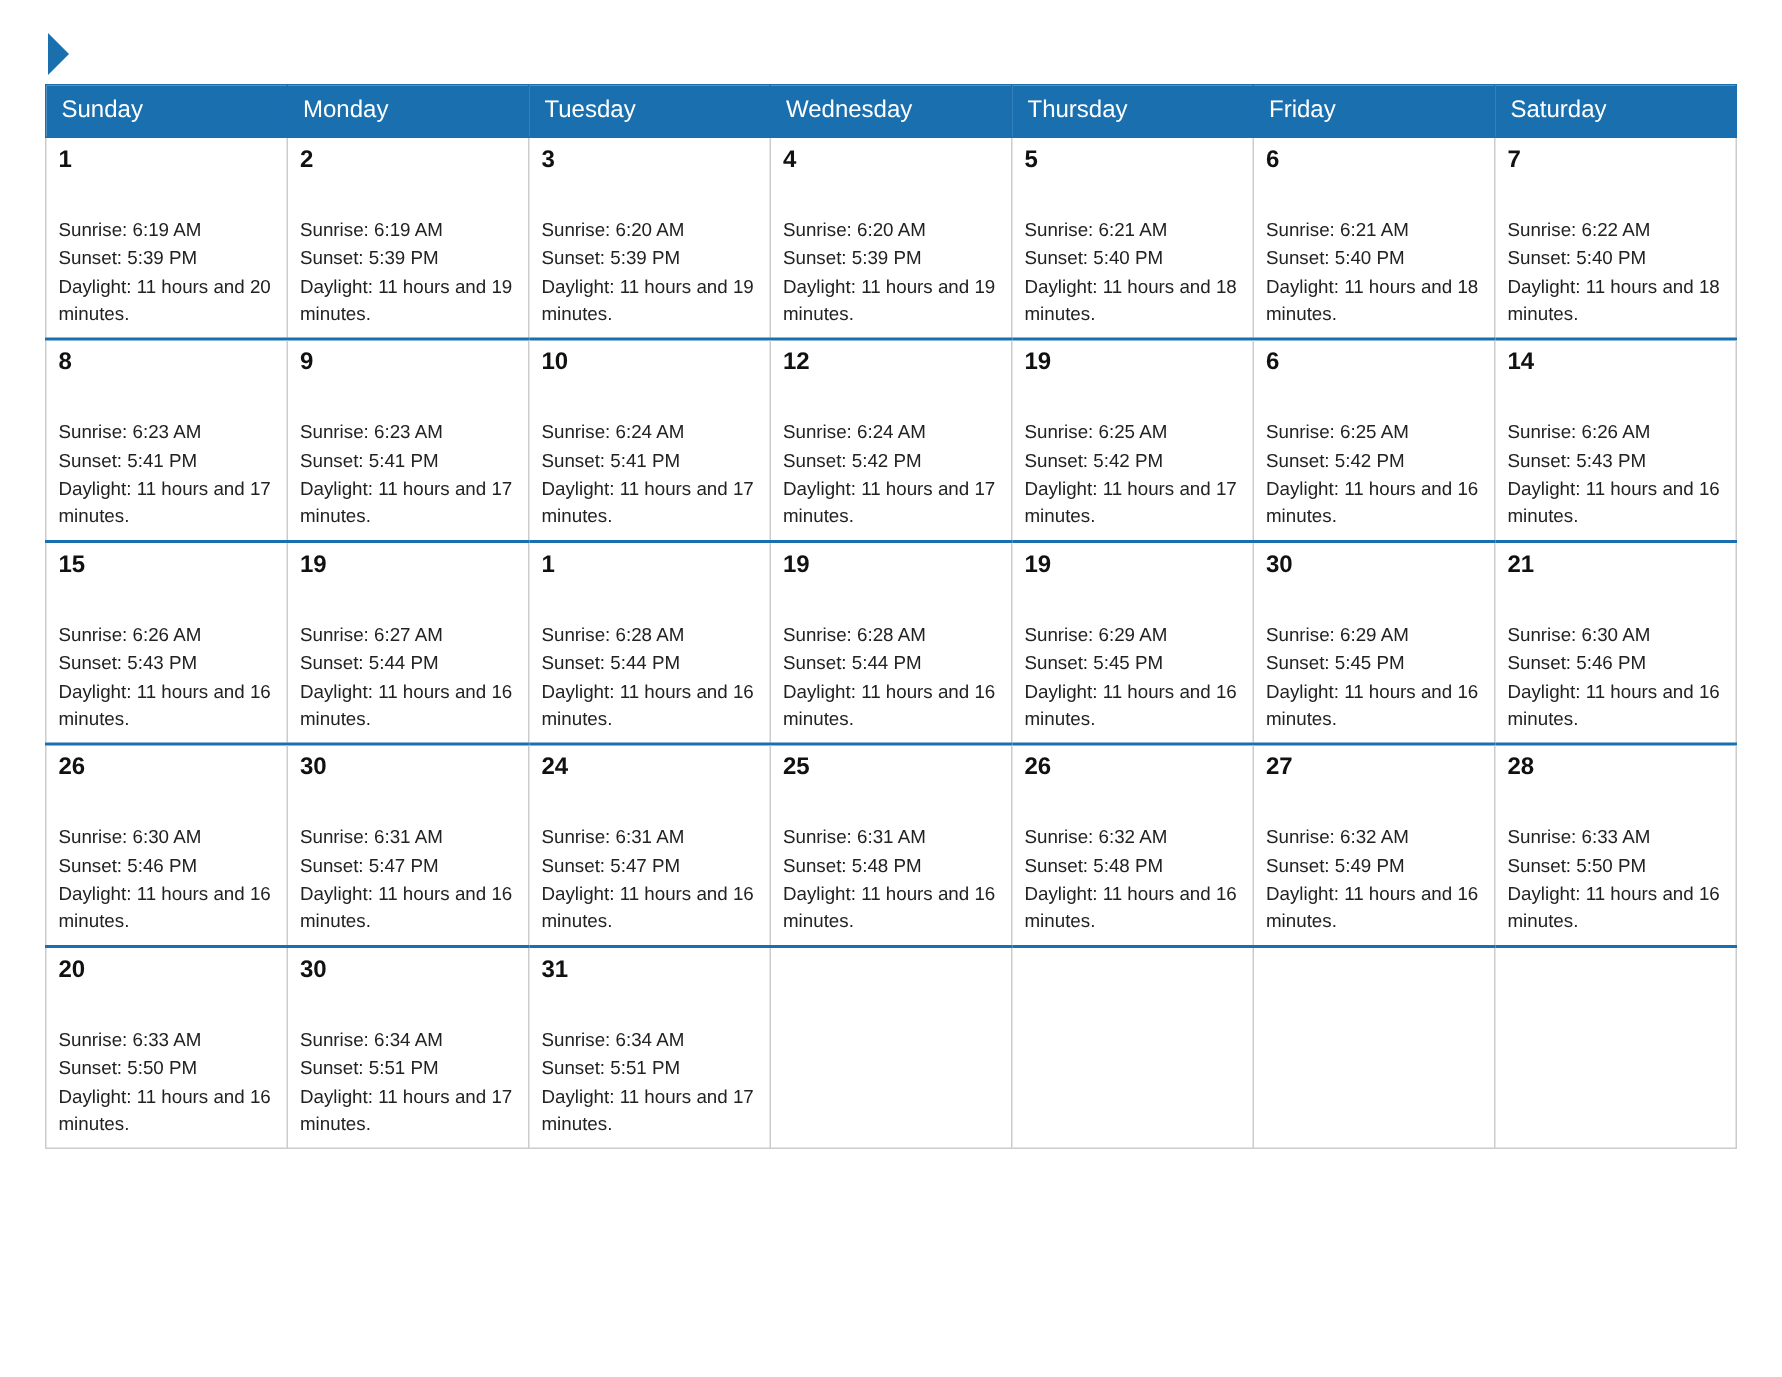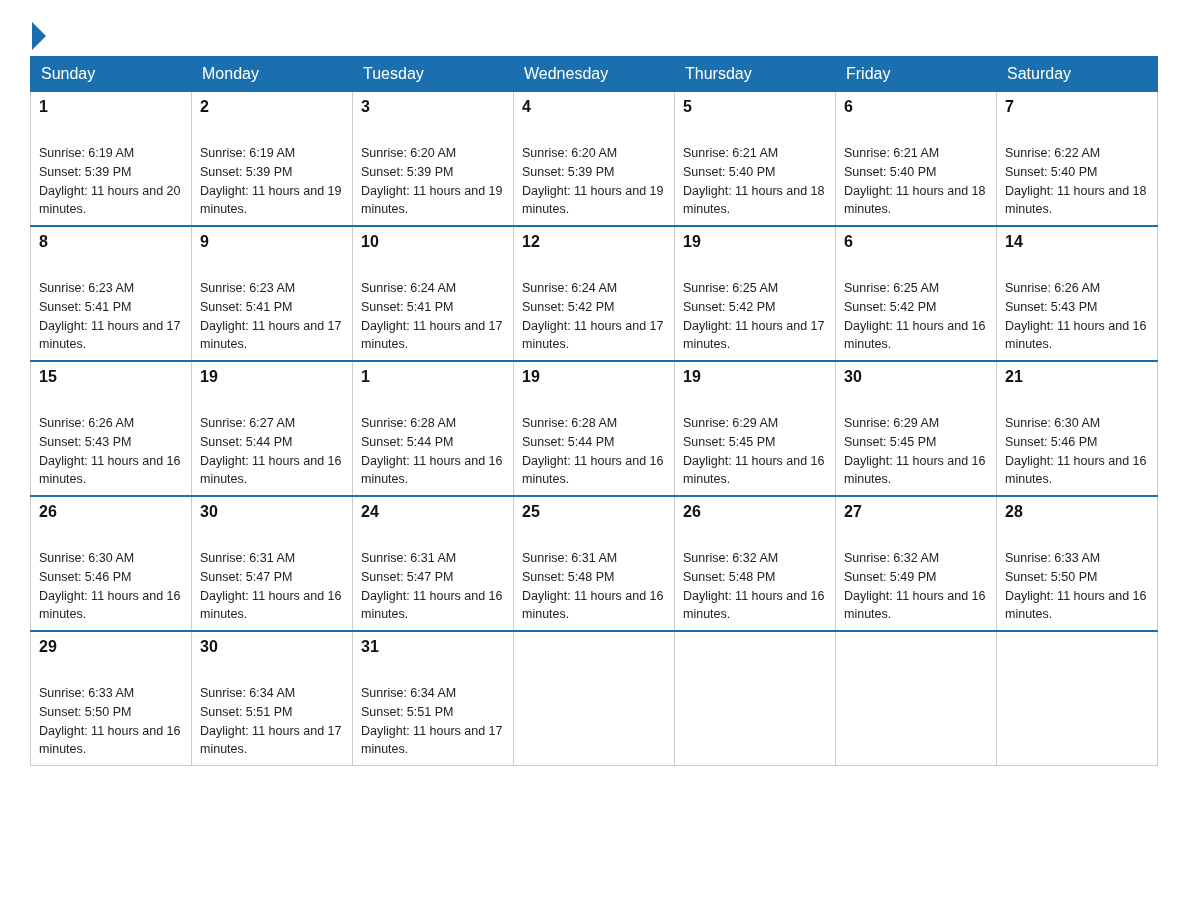--- a/index.html
+++ b/index.html
@@ -249,21 +249,21 @@
           <span class="day-num">27</span>
           <div class="day-info">Sunrise: 6:32 AM<br>Sunset: 5:49 PM<br>Daylight: 11 hours and 16 minutes.</div>
         </td>
         <td>
           <span class="day-num">28</span>
           <div class="day-info">Sunrise: 6:33 AM<br>Sunset: 5:50 PM<br>Daylight: 11 hours and 16 minutes.</div>
         </td>
       </tr>
       <tr class="row-divider">
         <td>
-          <span class="day-num">29</span>
+          <span class="day-num">20</span>
           <div class="day-info">Sunrise: 6:33 AM<br>Sunset: 5:50 PM<br>Daylight: 11 hours and 16 minutes.</div>
         </td>
         <td>
           <span class="day-num">30</span>
           <div class="day-info">Sunrise: 6:34 AM<br>Sunset: 5:51 PM<br>Daylight: 11 hours and 17 minutes.</div>
         </td>
         <td>
           <span class="day-num">31</span>
           <div class="day-info">Sunrise: 6:34 AM<br>Sunset: 5:51 PM<br>Daylight: 11 hours and 17 minutes.</div>
         </td>

